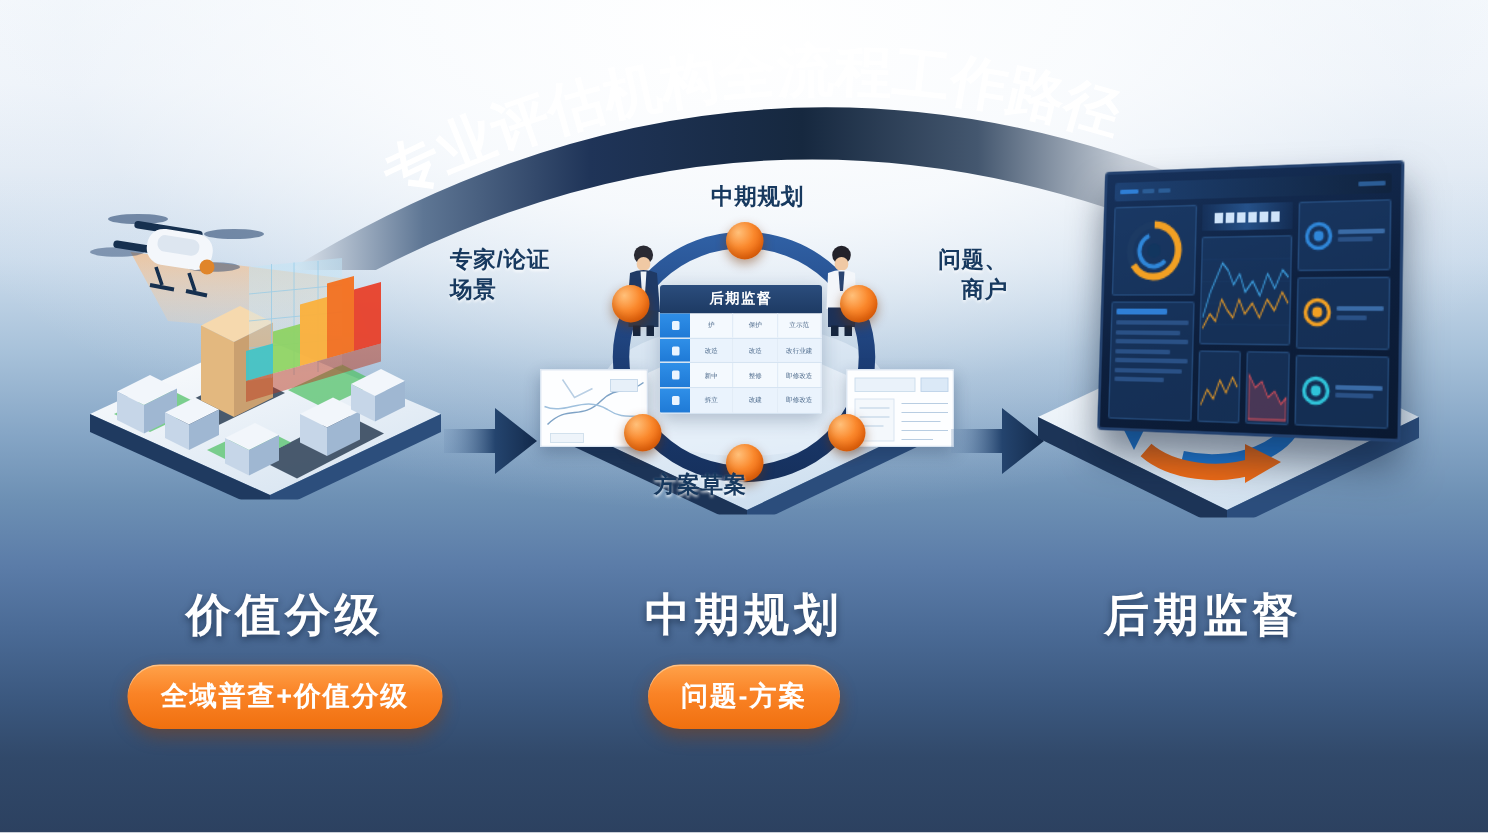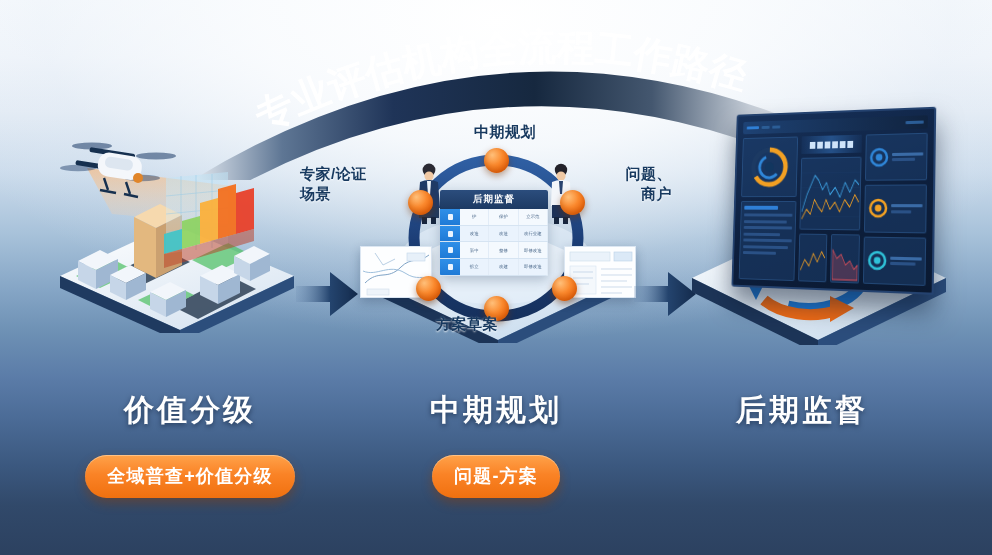--- a/index.html
+++ b/index.html
@@ -95,21 +95,21 @@
   }
   .dash-cell { background: rgba(30,66,114,.5); border: 1px solid rgba(70,130,200,.3); border-radius: 2px; }
 
   
   .caption { position: absolute; text-align: center; }
   .cap-title {
     color: #ffffff; font-size: 30px; font-weight: bold; letter-spacing: 3px;
     text-shadow: 0 2px 5px rgba(8,22,44,.55);
   }
   .cap-pill {
-    display: inline-block; margin-top: 24px; padding: 9px 22px 10px;
+    display: inline-block; margin-top: 12px; padding: 9px 22px 10px;
     border-radius: 22px; color: #fff; font-size: 18px; font-weight: bold;
     letter-spacing: 1.2px; white-space: nowrap;
     background: linear-gradient(to bottom,#ffa24a 0%,#fa8326 45%,#f0700f 100%);
     box-shadow: 0 5px 11px rgba(140,60,5,.45), inset 0 1px 0 rgba(255,220,180,.55);
   }
   #cap-1 { left: 40px;  top: 390px; width: 300px; }
   #cap-2 { left: 346px; top: 390px; width: 300px; }
   #cap-3 { left: 652px; top: 390px; width: 300px; }
 </style>
 </head>

